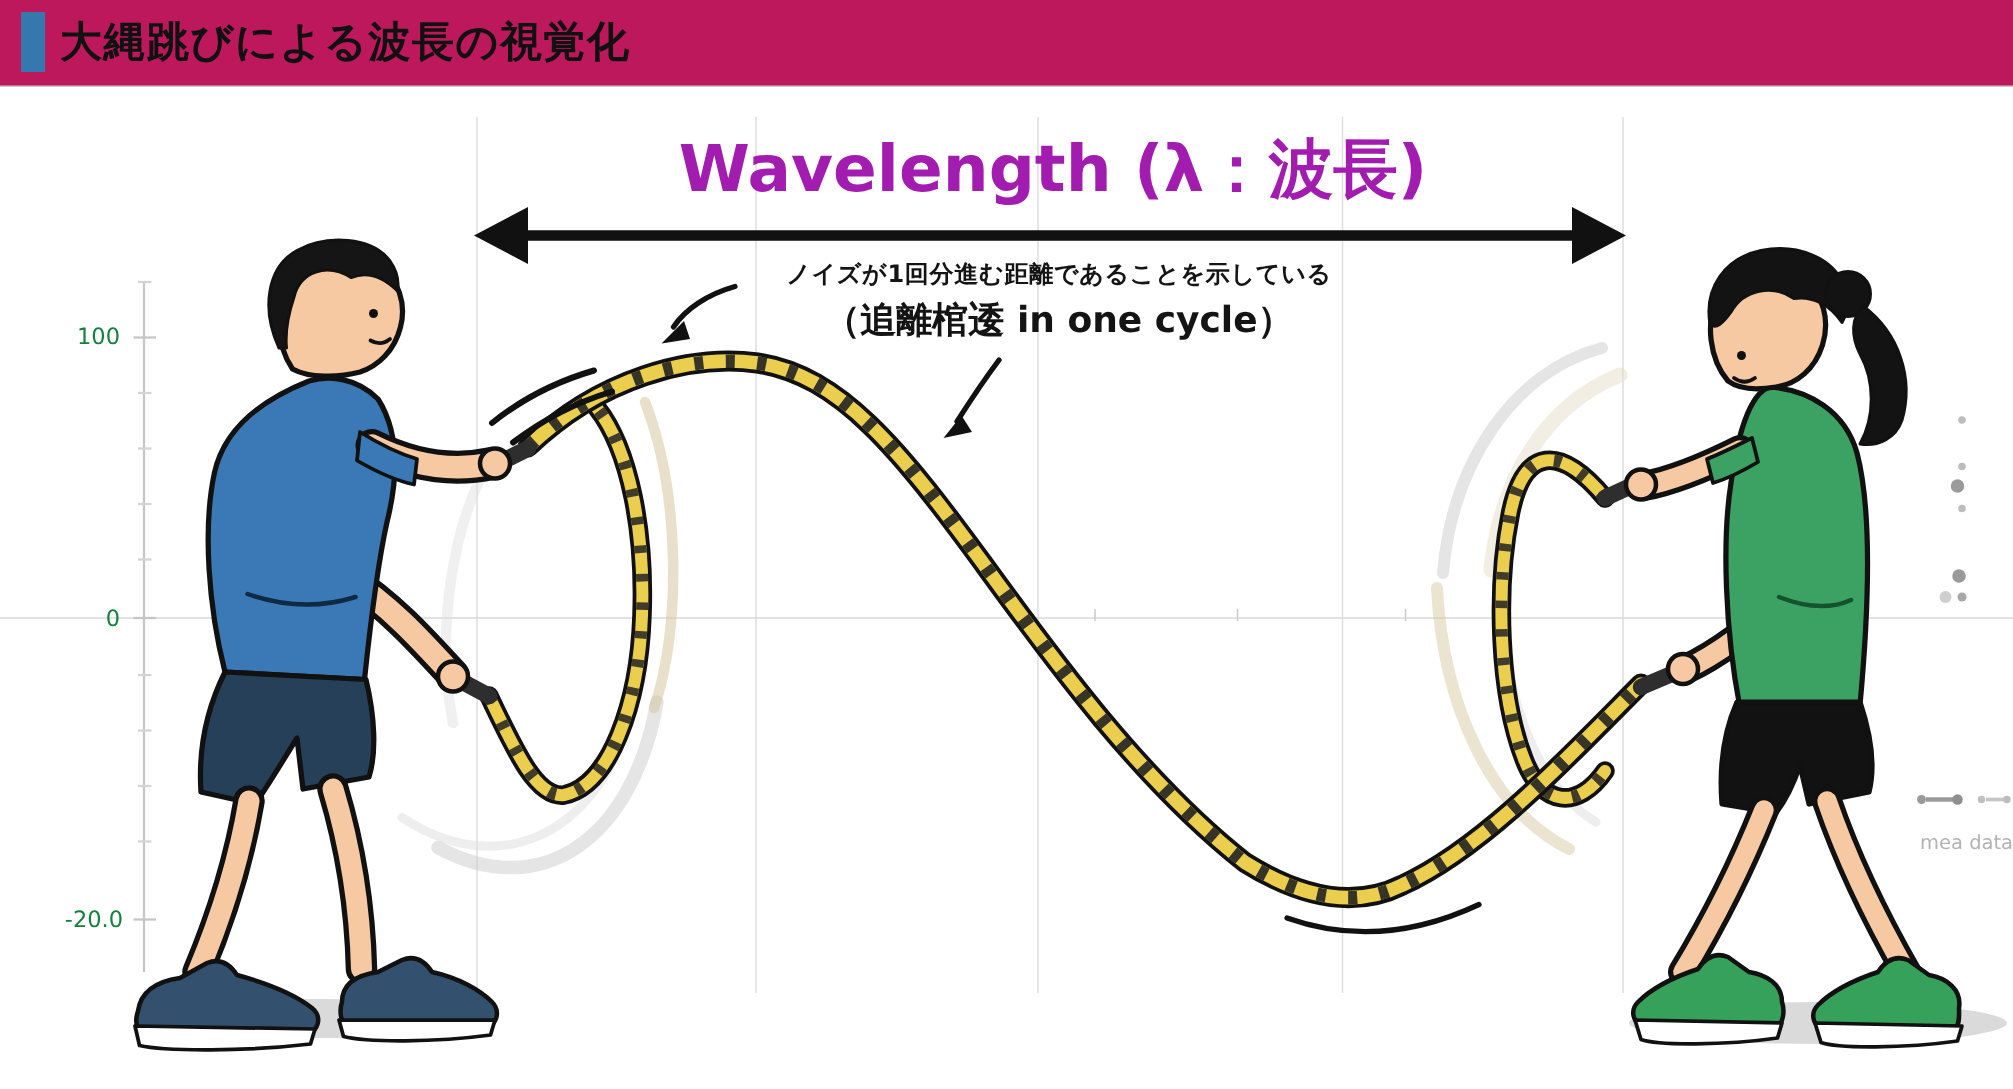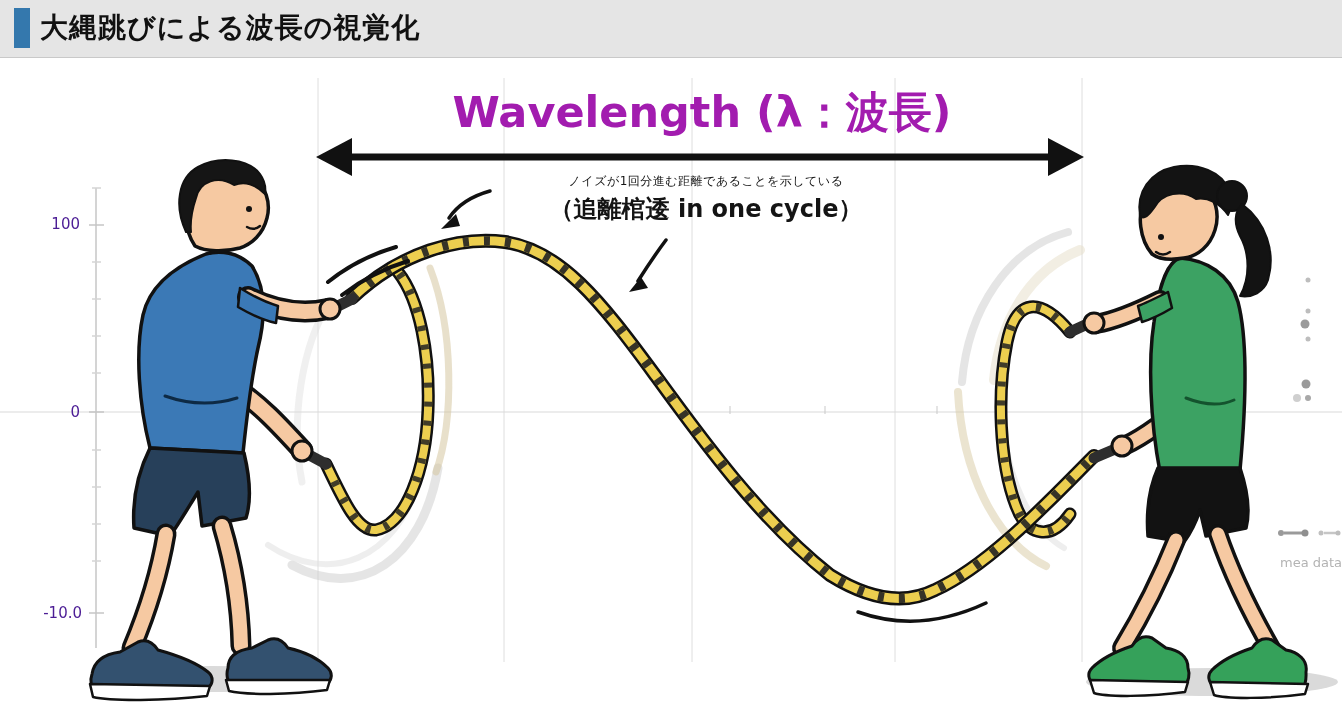--- a/index.html
+++ b/index.html
@@ -1,49 +1,49 @@
 <!DOCTYPE html>
 <html><head>
 <meta charset="utf-8">
 <style>
   html,body{margin:0;padding:0;}
   body{
     width:1342px;height:726px;position:relative;overflow:hidden;
     background:#ffffff;font-family:"DejaVu Sans","Liberation Sans",sans-serif;
   }
-  .header{position:absolute;left:0;top:0;width:1342px;height:57px;border-bottom:1.5px solid #c9c9c9;background:#e5e5e5;z-index:30;}
+  .header{position:absolute;left:0;top:0;width:1342px;height:57px;border-bottom:1.5px solid #c9c9c9;background:#be185d;z-index:30;}
   .accent{position:absolute;left:14px;top:8px;width:16px;height:40px;background:#3478ad;}
   .title{position:absolute;left:40px;top:9px;font-size:28px;font-weight:bold;color:#111;letter-spacing:1px;white-space:nowrap;}
   .scene{position:absolute;left:0;top:0;z-index:10;}
   .wavelength{position:absolute;left:340px;top:84px;width:724px;text-align:center;font-size:43px;font-weight:bold;color:#a21caf;z-index:20;white-space:nowrap;}
   .annot{position:absolute;left:392px;top:173px;width:628px;text-align:center;color:#141414;z-index:20;}
-  .annot .l1{font-size:12px;font-weight:normal;letter-spacing:0.5px;white-space:nowrap;}
+  .annot .l1{font-size:16px;font-weight:bold;letter-spacing:0.5px;white-space:nowrap;}
   .annot .l2{font-size:24px;font-weight:bold;margin-top:3px;white-space:nowrap;}
-  .tick{position:absolute;color:#4c1d95;font-size:15px;text-align:right;z-index:20;}
+  .tick{position:absolute;color:#15803d;font-size:15px;text-align:right;z-index:20;}
   .tick.t100{left:38px;top:215px;width:42px;}
   .tick.t0{left:50px;top:403px;width:30px;}
   .tick.tm10{left:30px;top:604px;width:52px;}
   .legend-label{position:absolute;left:1280px;top:555px;width:62px;font-size:13px;color:#b3b3b3;z-index:20;white-space:nowrap;}
 </style>
 </head>
 <body>
 
 <div class="header">
   <div class="accent"></div>
   <div class="title">大縄跳びによる波長の視覚化</div>
 </div>
 
 <div class="wavelength">Wavelength (λ：波長)</div>
 <div class="annot">
   <div class="l1">ノイズが1回分進む距離であることを示している</div>
   <div class="l2">（追離棺逶 in one cycle）</div>
 </div>
 <div class="tick t100">100</div>
 <div class="tick t0">0</div>
-<div class="tick tm10">-10.0</div>
+<div class="tick tm10">-20.0</div>
 <div class="legend-label">mea data</div>
 
 <svg class="scene" width="1342" height="726" viewBox="0 0 1342 726" xmlns="http://www.w3.org/2000/svg">
 
   <g stroke="#dedede" stroke-width="1">
     <line x1="318" y1="78" x2="318" y2="662"></line>
     <line x1="504" y1="78" x2="504" y2="662"></line>
     <line x1="692" y1="78" x2="692" y2="662"></line>
     <line x1="895" y1="78" x2="895" y2="662"></line>
     <line x1="1082" y1="78" x2="1082" y2="662"></line>

